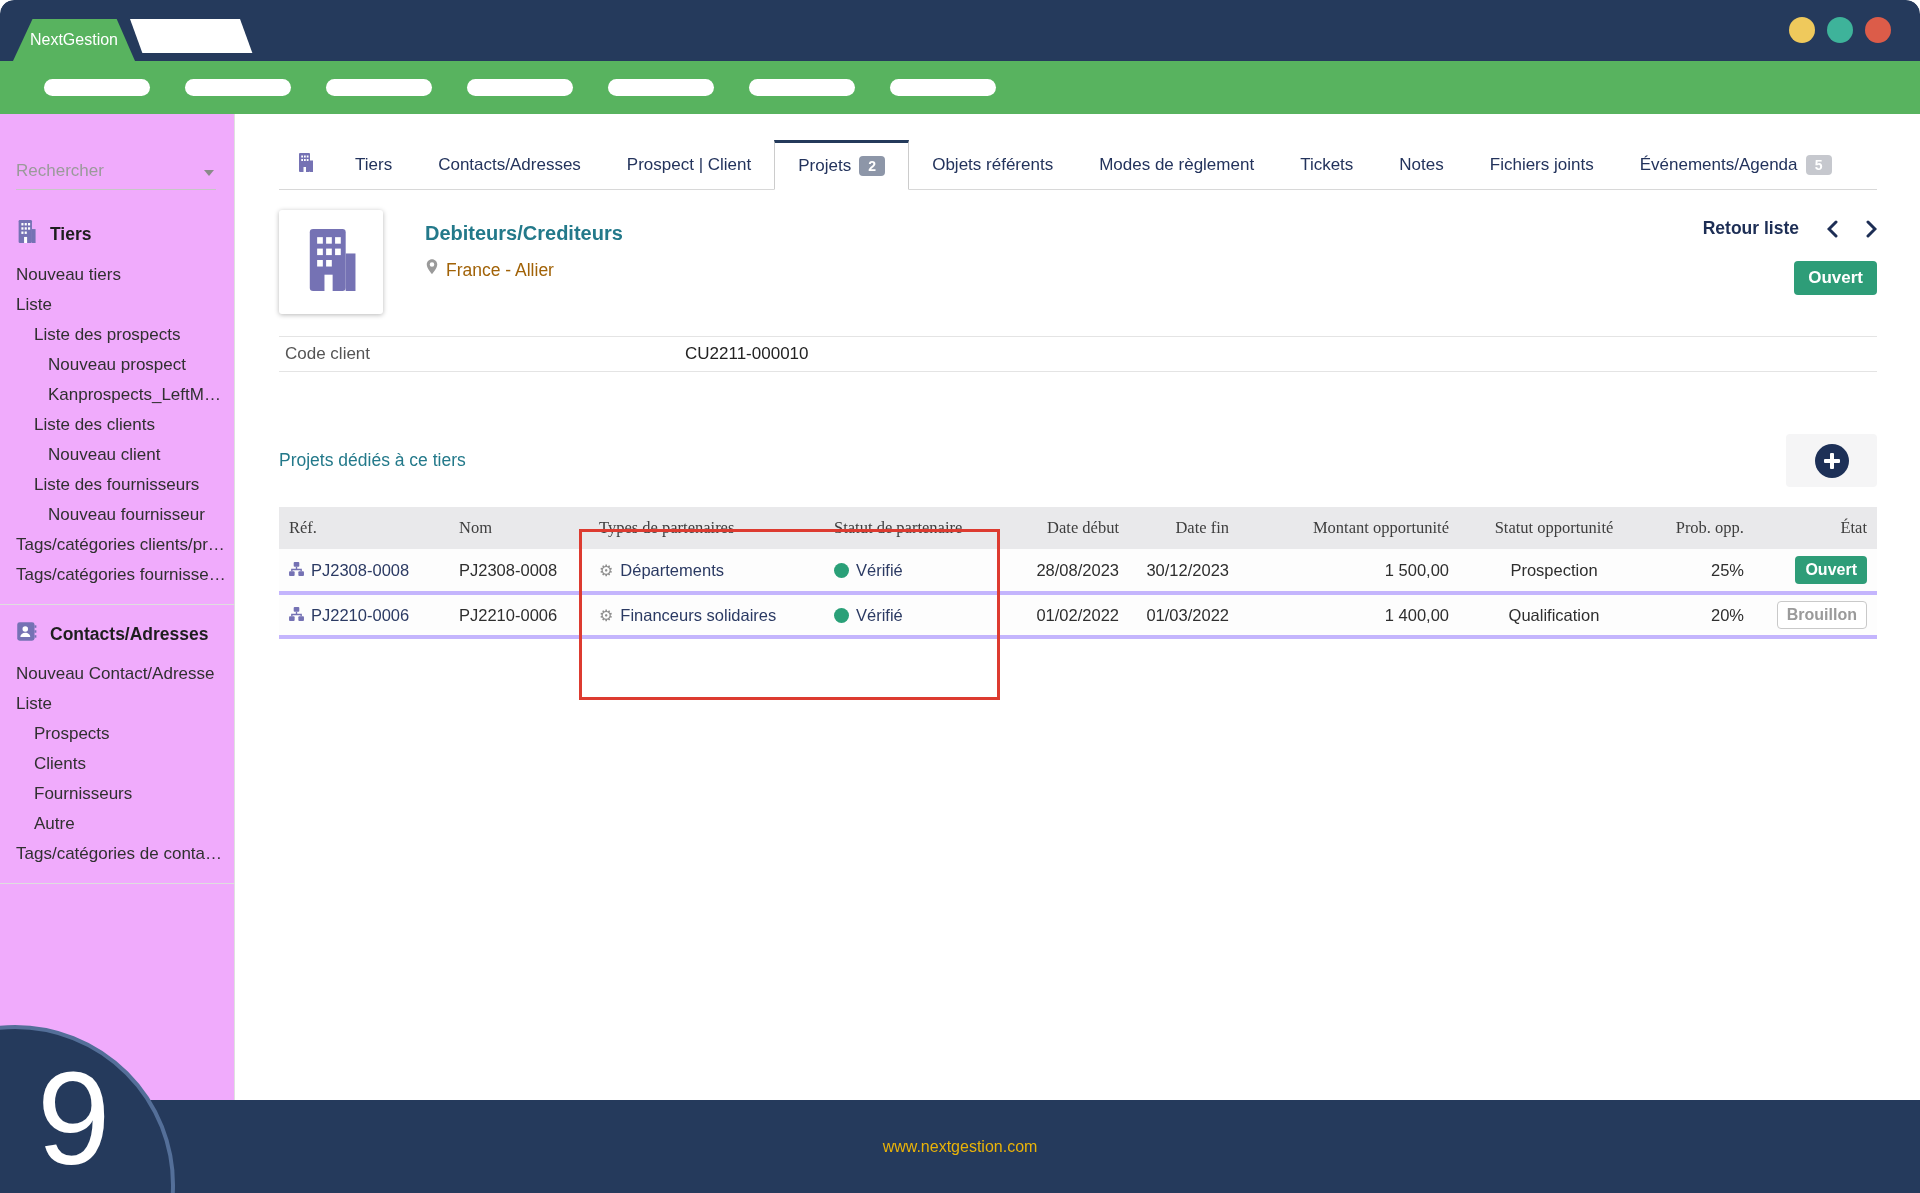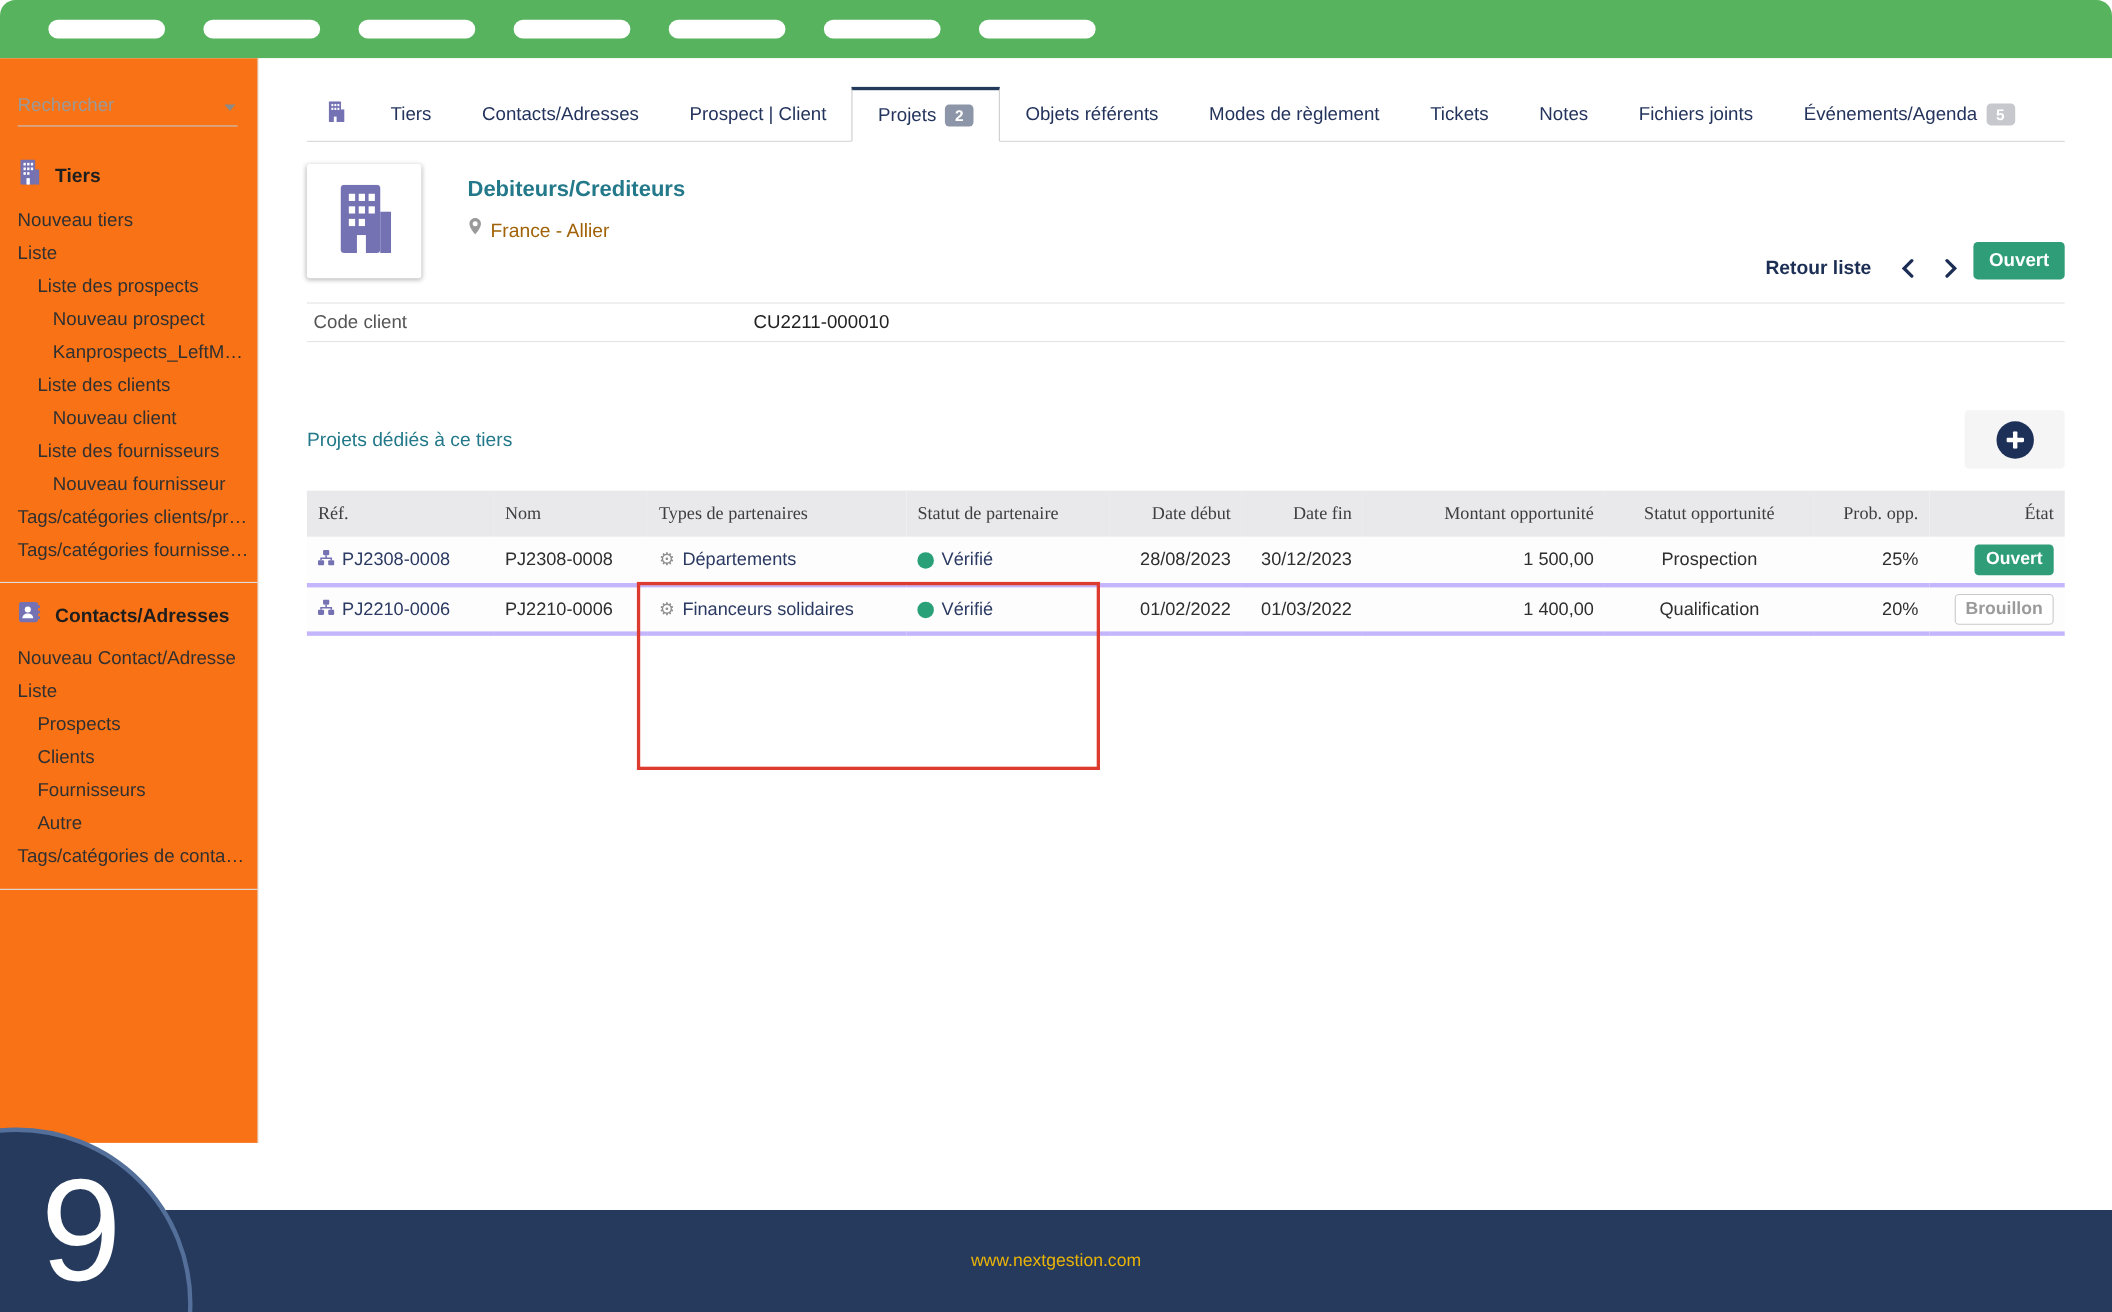--- a/index.html
+++ b/index.html
@@ -17,21 +17,21 @@
   .traffic { position:absolute; right:29px; top:17px; display:flex; gap:12px; }
   .dot { width:26px; height:26px; border-radius:50%; }
   .dot-yellow { background:#efc95c; } .dot-teal { background:#3eb39a; } .dot-red { background:#dc5c49; }
 
   
   .greenbar { height:53px; background:#58b35f; display:flex; align-items:center; padding-left:44px; gap:35px; }
   .pill { width:106px; height:17px; background:#fff; border-radius:9px; }
 
   
   .content { display:flex; height:986px; }
-  .sidebar { width:235px; min-width:235px; background:#f97316; border-right:1px solid #e0e0e0; padding-top:20px; font-size:17px; color:#303030; }
+  .sidebar { width:235px; min-width:235px; background:#f0abfc; border-right:1px solid #e0e0e0; padding-top:34px; font-size:17px; color:#303030; }
   .search-row { position:relative; margin:6px 18px 0 16px; border-bottom:1px solid #c6c6c6; height:36px; }
   .search-row input { width:100%; height:34px; border:none; background:transparent; outline:none; font-size:17px; color:#444; font-family:inherit; }
   .search-row input::placeholder { color:#9a9a9a; }
   .search-caret { position:absolute; right:2px; top:16px; width:0; height:0; border-left:5px solid transparent; border-right:5px solid transparent; border-top:6px solid #8a8a8a; }
   .sb-section { margin-top:30px; }
   .sb-head { display:flex; align-items:center; gap:13px; padding-left:16px; margin-bottom:12px; }
   .sb-head .label { font-weight:bold; color:#1e1e1e; font-size:17.5px; }
   .sb-item { height:30px; display:flex; align-items:center; cursor:pointer; white-space:nowrap; }
   .ind0 { padding-left:16px; } .ind1 { padding-left:34px; } .ind2 { padding-left:48px; }
   .sb-divider { border-top:1px solid #dedede; margin:14px 0 0 0; }
@@ -46,21 +46,21 @@
   .count-badge { display:inline-block; min-width:26px; text-align:center; padding:2px 6px; border-radius:4px; font-size:14px; font-weight:bold; color:#fff; }
   .count-badge.blue { background:#8d96a8; }
   .count-badge.gray { background:#c6c8ce; }
 
   
   .company-row { margin-top:20px; display:flex; height:105px; }
   .photo-card { width:104px; height:104px; background:#fff; border-radius:3px; box-shadow:0 1px 5px rgba(0,0,0,.28); display:flex; align-items:center; justify-content:center; }
   .company-info { margin-left:42px; padding-top:12px; }
   .company-title { font-size:20px; font-weight:bold; color:#23798a; }
   .company-loc { margin-top:14px; display:flex; align-items:center; gap:7px; color:#a16207; font-size:17.5px; }
-  .header-controls { margin-left:auto; display:flex; align-items:flex-end;gap:15px; }
+  .header-controls { margin-left:auto; display:flex; flex-direction:column; align-items:flex-end; }
   .retour-row { display:flex; align-items:center; gap:28px; margin-top:8px; }
   .retour-link { font-size:17.5px; font-weight:bold; color:#1d2e55; cursor:pointer; }
   .chev { cursor:pointer; display:flex; }
   .status-btn { margin-top:22px; background:#2e9d78; color:#fff; font-weight:bold; font-size:17px; padding:7px 14px; border-radius:4px; }
 
   
   .fields { margin-top:21px; border-top:1px solid #e4e4e4; }
   .field-row { display:flex; align-items:center; height:35px; border-bottom:1px solid #e4e4e4; font-size:17px; }
   .field-label { width:406px; color:#555; padding-left:6px; }
   .field-value { color:#222; }
@@ -92,20 +92,31 @@
   .footer { position:absolute; left:0; bottom:0; width:100%; height:93px; background:#253a5c; display:flex; align-items:center; justify-content:center; z-index:2; }
   .footer-url { color:#eab308; font-size:16px; }
   .num-circle { position:absolute; left:-145px; top:1025px; width:320px; height:320px; border-radius:50%; background:#253a5c; border:4px solid #546f99; z-index:4; }
   .num-circle .digit { position:absolute; left:178px; top:24px; font-size:132px; color:#fff; line-height:1; }
 </style>
 </head>
 <body>
 
 <div class="page">
 
+  <div class="topbar">
+    <div class="brand-tab">
+      <span>NextGestion</span>
+    </div>
+    <div class="white-slab"></div>
+    <div class="traffic">
+      <div class="dot dot-yellow"></div>
+      <div class="dot dot-teal"></div>
+      <div class="dot dot-red"></div>
+    </div>
+  </div>
 
   <div class="greenbar">
     <div class="pill"></div>
     <div class="pill"></div>
     <div class="pill"></div>
     <div class="pill"></div>
     <div class="pill"></div>
     <div class="pill"></div>
     <div class="pill"></div>
   </div>

